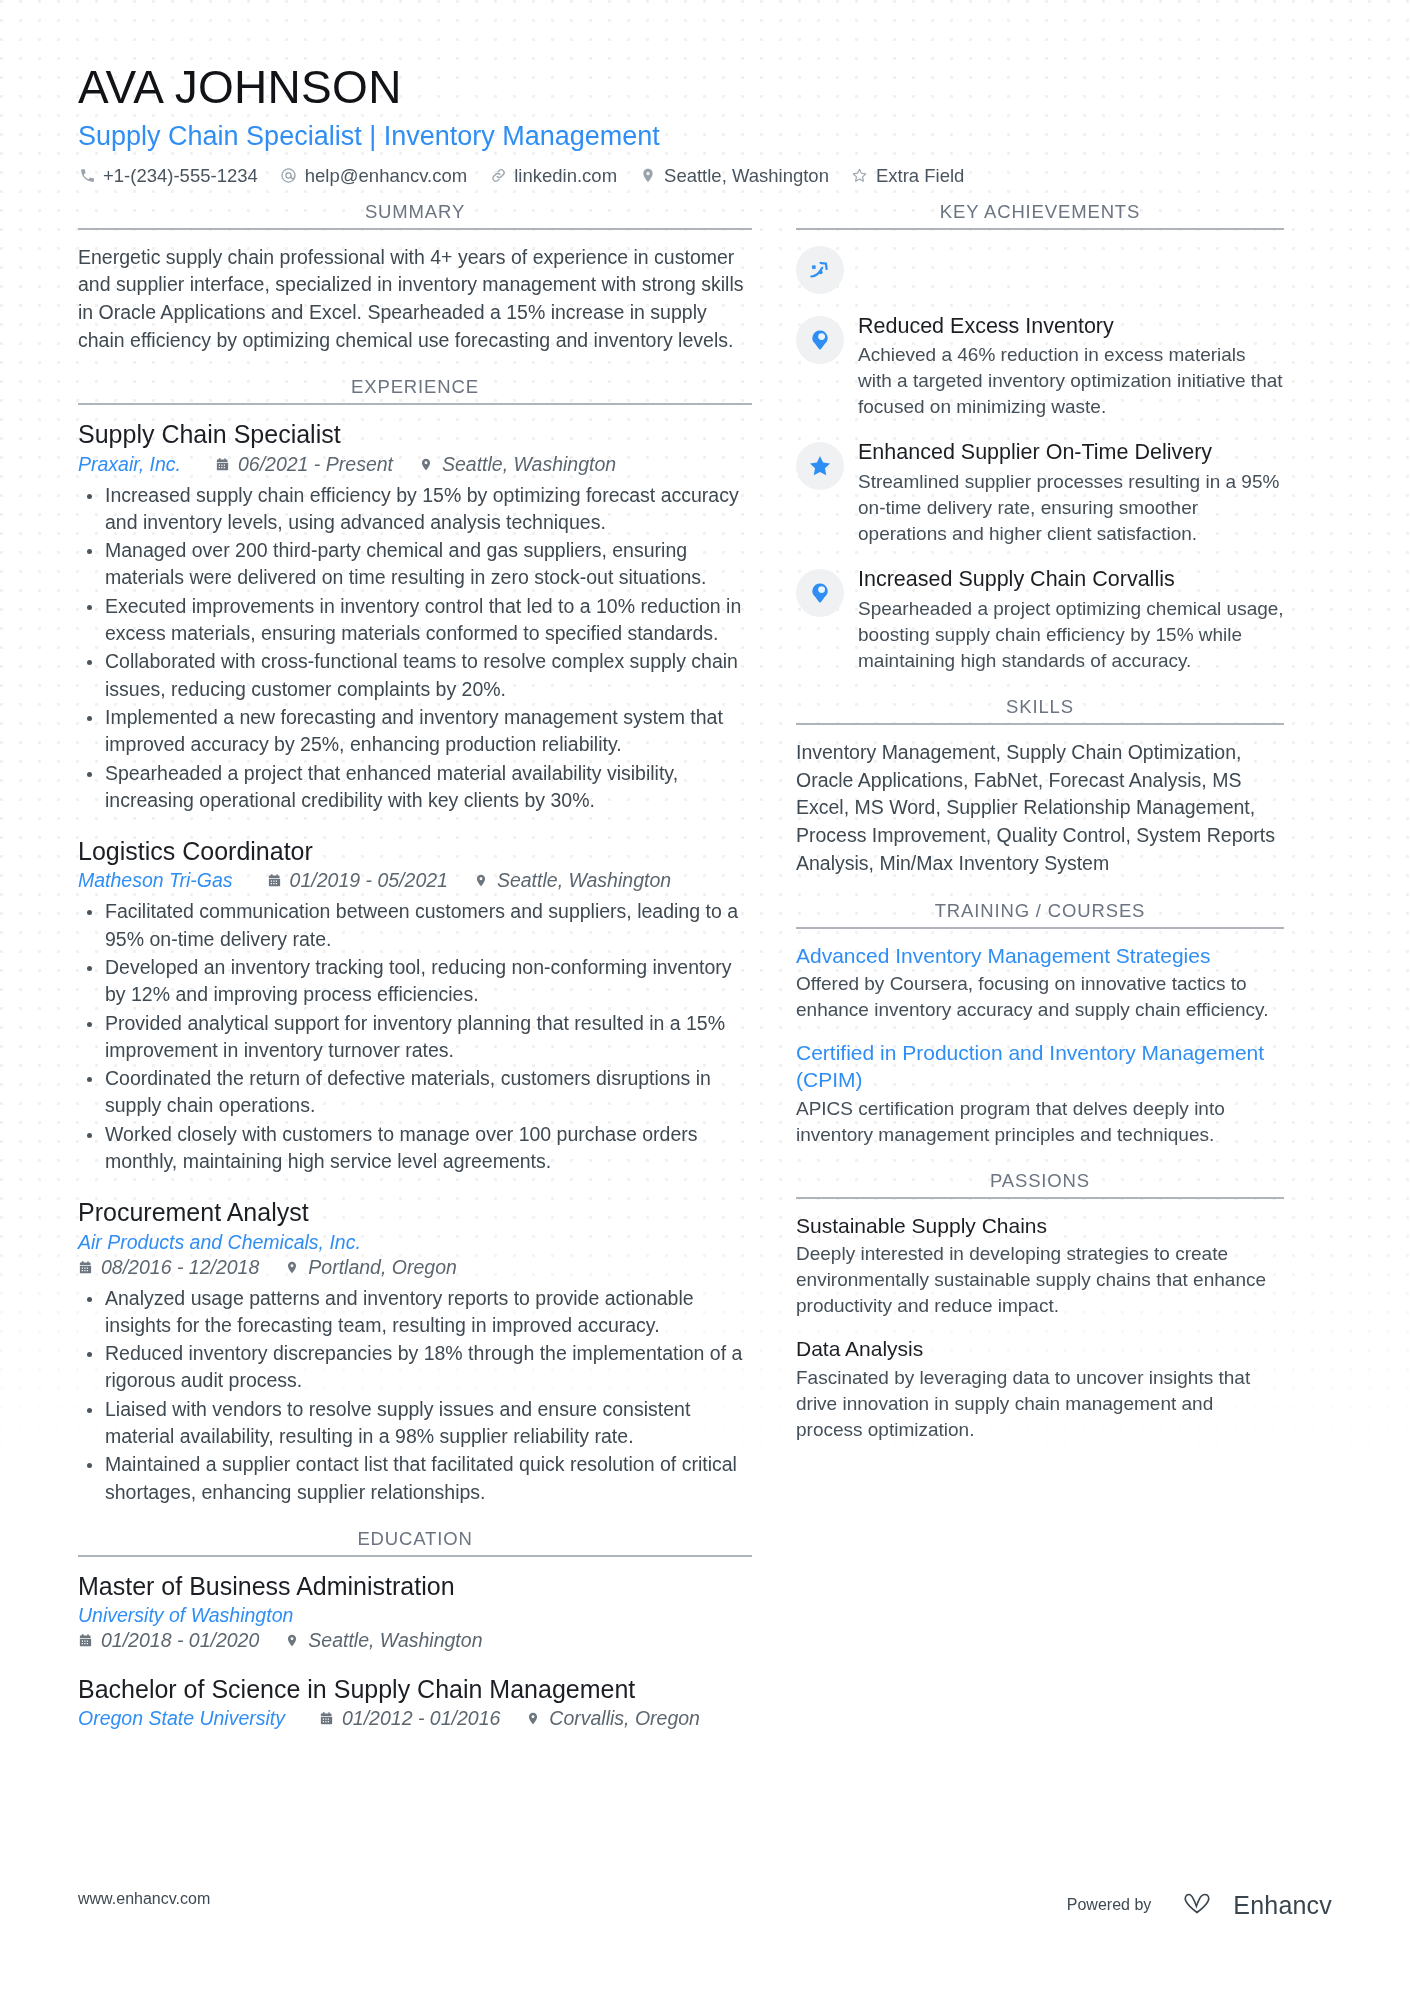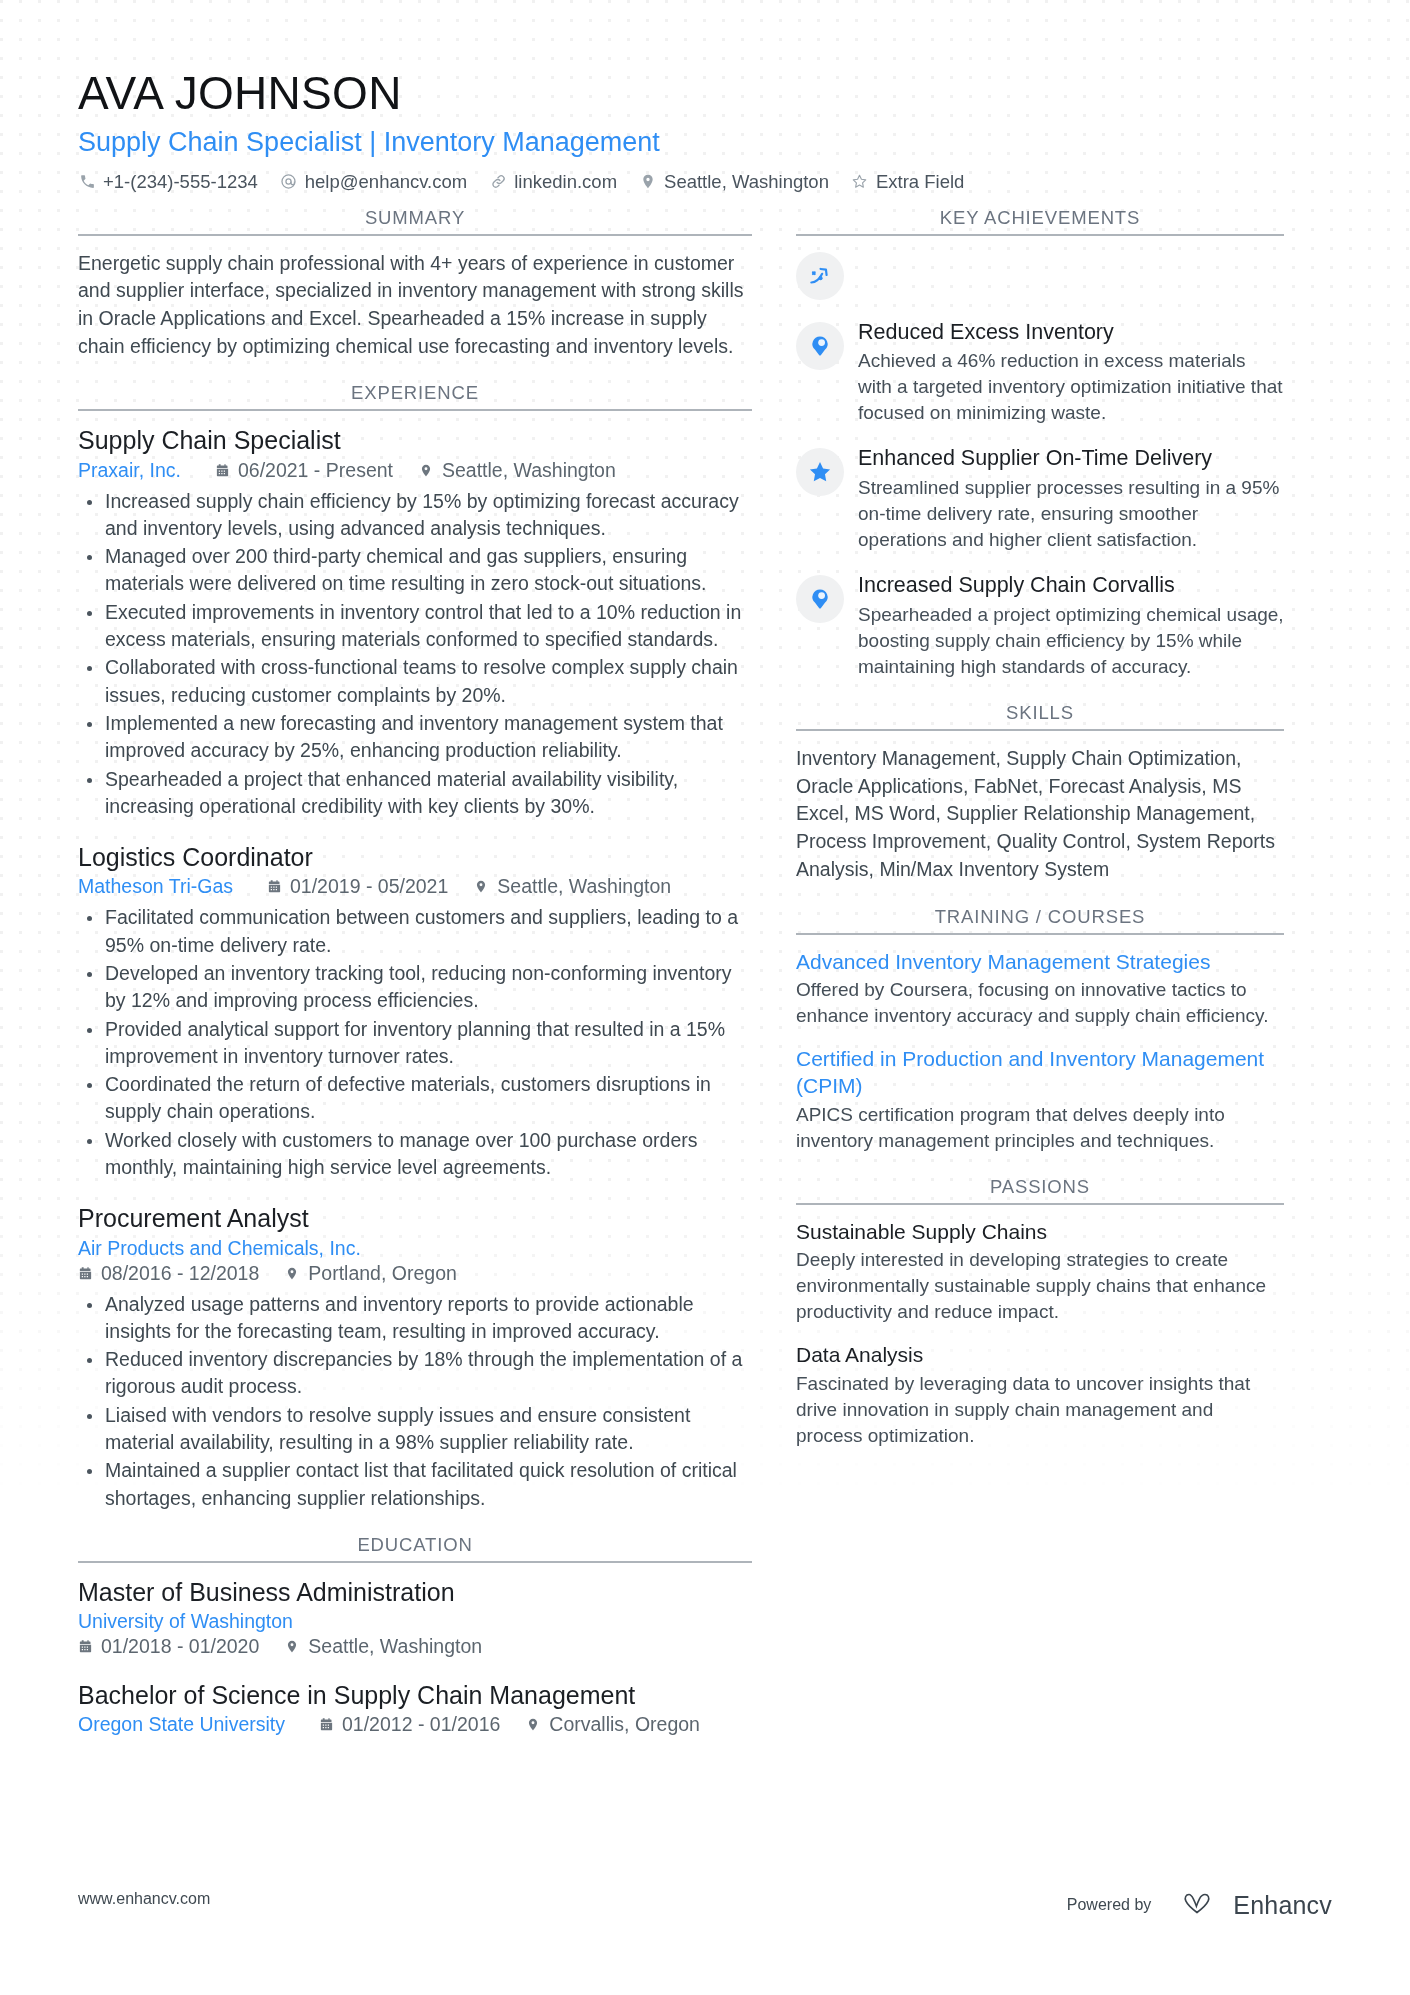--- a/index.html
+++ b/index.html
@@ -31,21 +31,20 @@
     background-image: radial-gradient(circle at 1.6px 1.6px, rgba(0,0,0,0.055) 1.6px, transparent 1.7px);
     background-size: 19px 19px;
     pointer-events: none;
     -webkit-mask-image: linear-gradient(to bottom, rgba(0,0,0,1) 0px, rgba(0,0,0,1) 1180px, rgba(0,0,0,0) 1500px);
     mask-image: linear-gradient(to bottom, rgba(0,0,0,1) 0px, rgba(0,0,0,1) 1180px, rgba(0,0,0,0) 1500px);
   }
 
   .content {
     position: relative;
     padding: 62px 78px 0 78px;
-    margin-top: 6px;
   }
 
   
   .name {
     font-size: 46px;
     font-weight: 400;
     letter-spacing: 0.3px;
     color: #111316;
     line-height: 1.12;
     font-family: "Liberation Sans", sans-serif;
@@ -125,20 +124,21 @@
     line-height: 1.25;
     margin-bottom: 2px;
   }
   .entry-meta {
     display: flex;
     align-items: baseline;
     flex-wrap: wrap;
     font-size: 19.5px;
     color: #5c666f;
     margin-bottom: 6px;
+    font-style: italic;
   }
   .entry-org {
     color: #2f8ef4;
     margin-right: 34px;
   }
   .meta-chunk {
     display: inline-flex;
     align-items: baseline;
     margin-right: 26px;
     white-space: nowrap;

